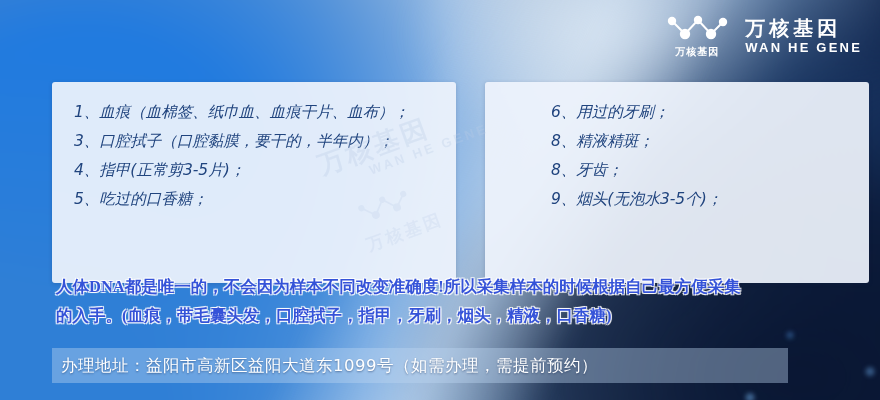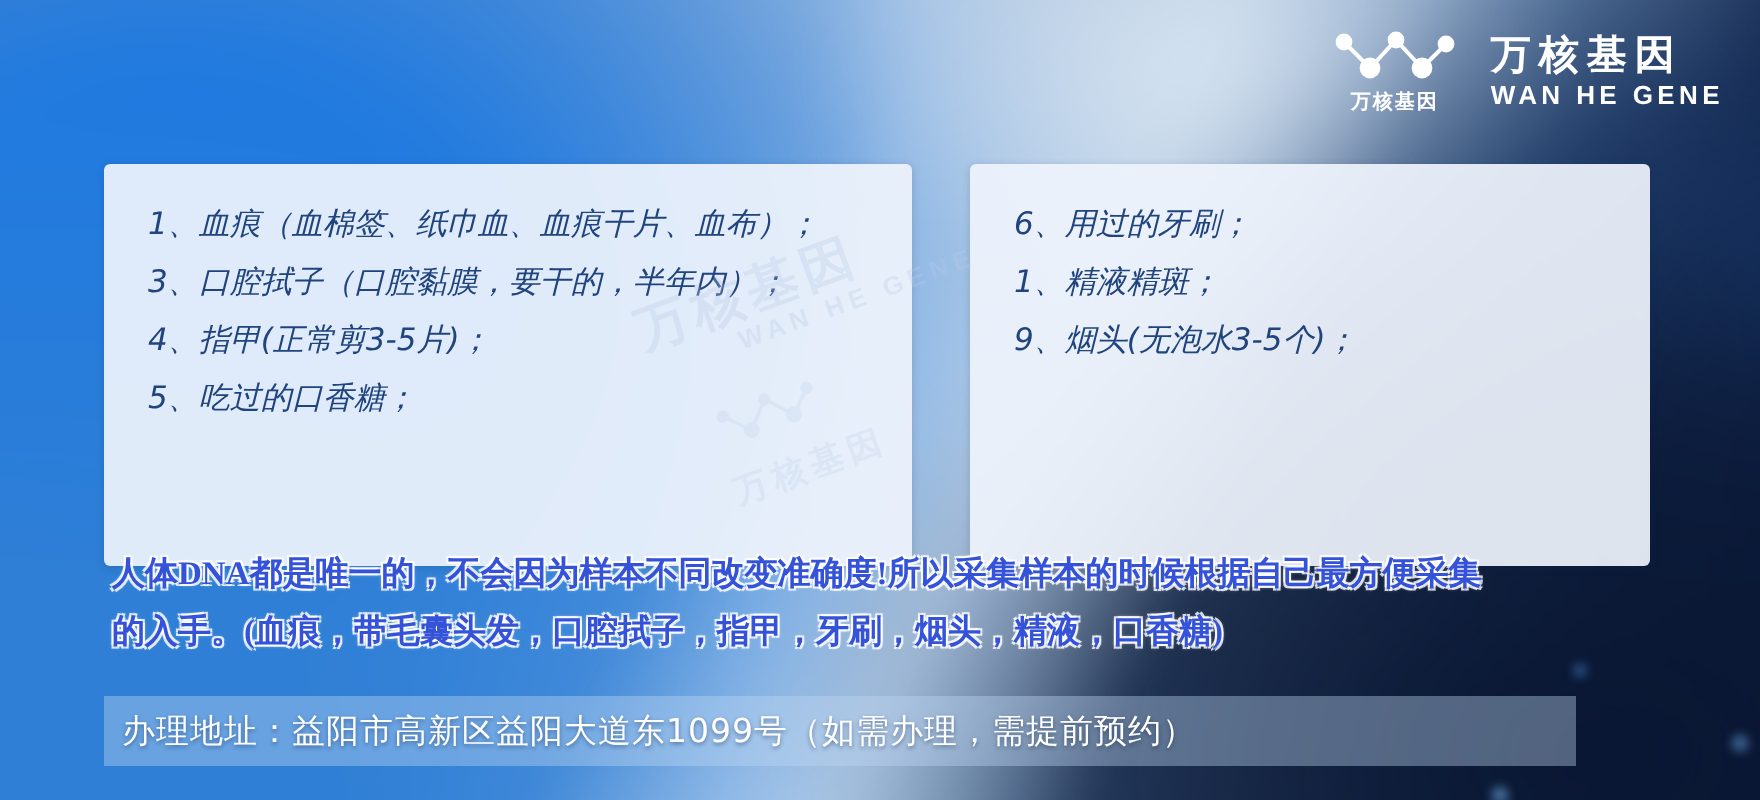--- a/index.html
+++ b/index.html
@@ -69,21 +69,21 @@
   
   .panel{
     position:absolute;top:82px;height:201px;
     background:rgba(238,243,252,.93);
     border-radius:3px;
     box-shadow:0 1px 4px rgba(20,40,80,.18);
     overflow:hidden;
     font-style:italic;
   }
   .panel-left{left:52px;width:404px;}
-  .panel-right{left:485px;width:340px;}
+  .panel-right{left:485px;width:340px;padding-left:44px;}
   .panel ul{list-style:none;margin:0;padding:16px 0 0 22px;}
   .panel li{
     font-size:15.5px;line-height:29px;color:#20447e;white-space:nowrap;
     font-family:"DejaVu Sans","Liberation Sans",sans-serif;
   }
   
   .watermark{
     position:absolute;left:330px;top:92px;width:330px;height:150px;
     pointer-events:none;opacity:.30;transform:rotate(-20deg);
     color:#b9cbe6;
@@ -160,21 +160,22 @@
       <li>1、血痕（血棉签、纸巾血、血痕干片、血布）；</li>
       <li>3、口腔拭子（口腔黏膜，要干的，半年内）；</li>
       <li>4、指甲(正常剪3-5片)；</li>
       <li>5、吃过的口香糖；</li>
     </ul>
   </div>
 
   <div class="panel panel-right">
     <ul>
       <li>6、用过的牙刷；</li>
-      <li>1、精液精斑；</li>
+      <li>8、精液精斑；</li>
+      <li>8、牙齿；</li>
       <li>9、烟头(无泡水3-5个)；</li>
     </ul>
   </div>
 
   <div class="watermark">
     <div class="wm-row">
       <div class="wm-cn">万核基因</div>
     </div>
     <div class="wm-en">WAN HE GENE</div>
     <div class="wm2">

